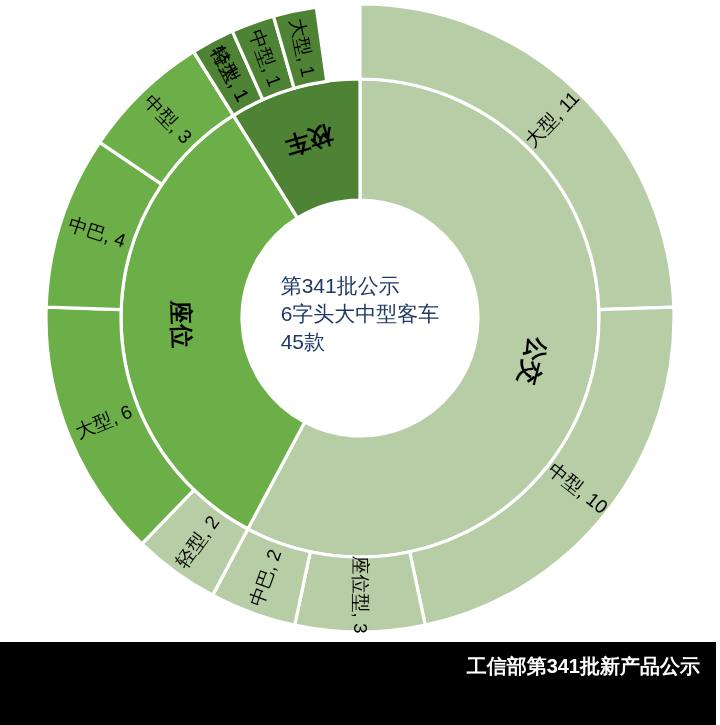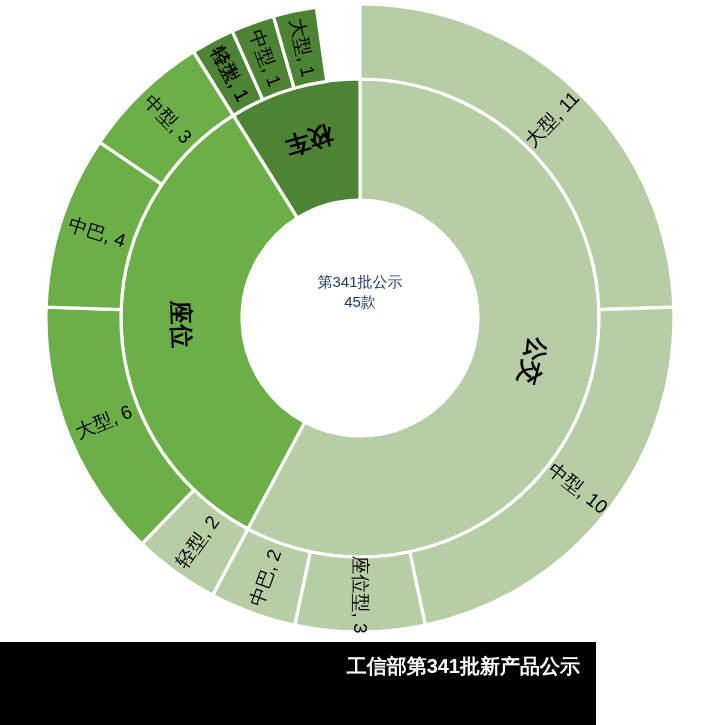--- a/index.html
+++ b/index.html
@@ -19,33 +19,32 @@
     fill:#000000;
     dominant-baseline:central;
     text-anchor:middle;
   }
   .lab-outer{font-size:19px;}
   .lab-inner{font-size:24px;font-weight:bold;}
   .center-text{
     position:absolute;
     left:50%;
     transform:translateX(-50%);
-    text-align:center;
     color:#1F3864;
-    font-size:15px;
+    font-size:21px;
     line-height:1.34;
     font-family:"Liberation Sans","DejaVu Sans",sans-serif;
     white-space:nowrap;
   }
   .center-text div{white-space:nowrap;}
   #caption-bar{
     position:absolute;
     left:0;
     bottom:0;
-    width:596px;
+    width:716px;
     height:83px;
     background:#000000;
     box-sizing:border-box;
     padding:9px 16px 0 0;
     text-align:right;
   }
   #caption-bar div{
     color:#ffffff;
     font-size:20px;
     line-height:1.55;
@@ -93,19 +92,20 @@
       </g>
     <g id="labels-inner">
         <text x="533.1977871402654" y="361.18305836454067" class="seg-label lab-inner" transform="rotate(103.99999999999999 533.1977871402654 361.18305836454067)">公交</text>
         <text x="181.60873737709142" y="324.22956016139636" class="seg-label lab-inner" transform="rotate(88 181.60873737709142 324.22956016139636)">座位</text>
         <text x="309.1449078517637" y="140.64721709938016" class="seg-label lab-inner" transform="rotate(164 309.1449078517637 140.64721709938016)">校车</text>
       </g>
   </svg>
 
   <div class="center-text" id="center-text" style="top: 272px;">
     <div>第341批公示</div>
+    <div>6字头大中型客车</div>
     <div>45款</div>
   </div>
 
   <div id="caption-bar">
     <div>工信部第341批新产品公示</div>
   </div>
 </div>
 
 </body></html>

